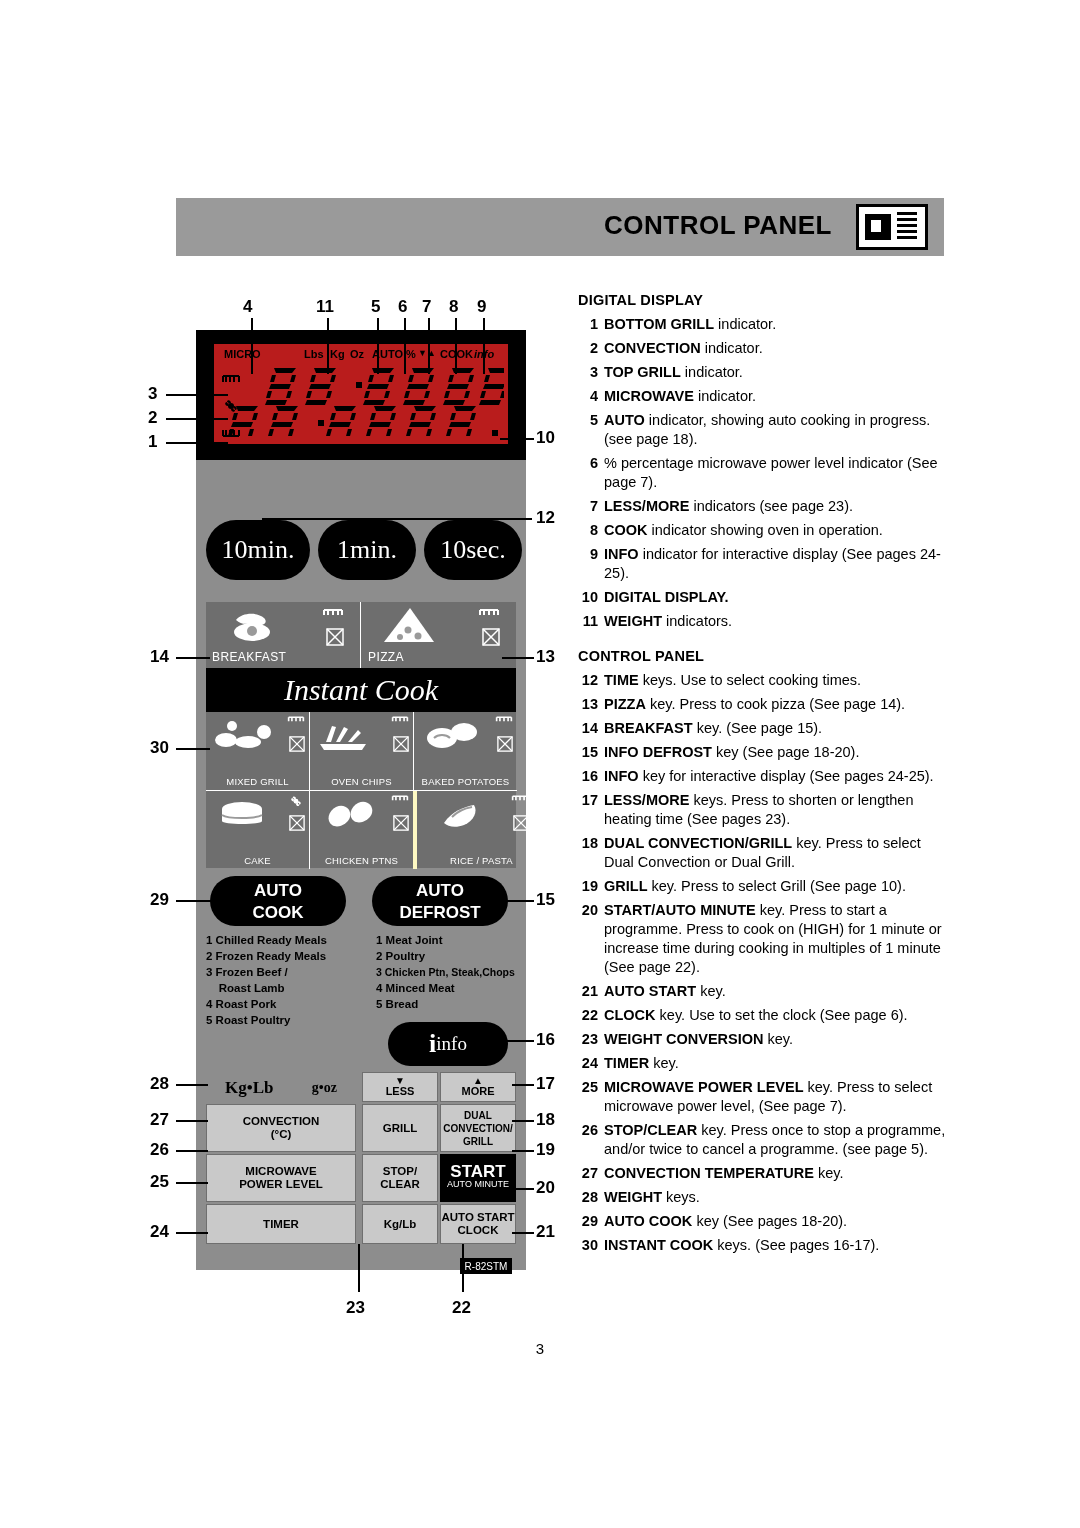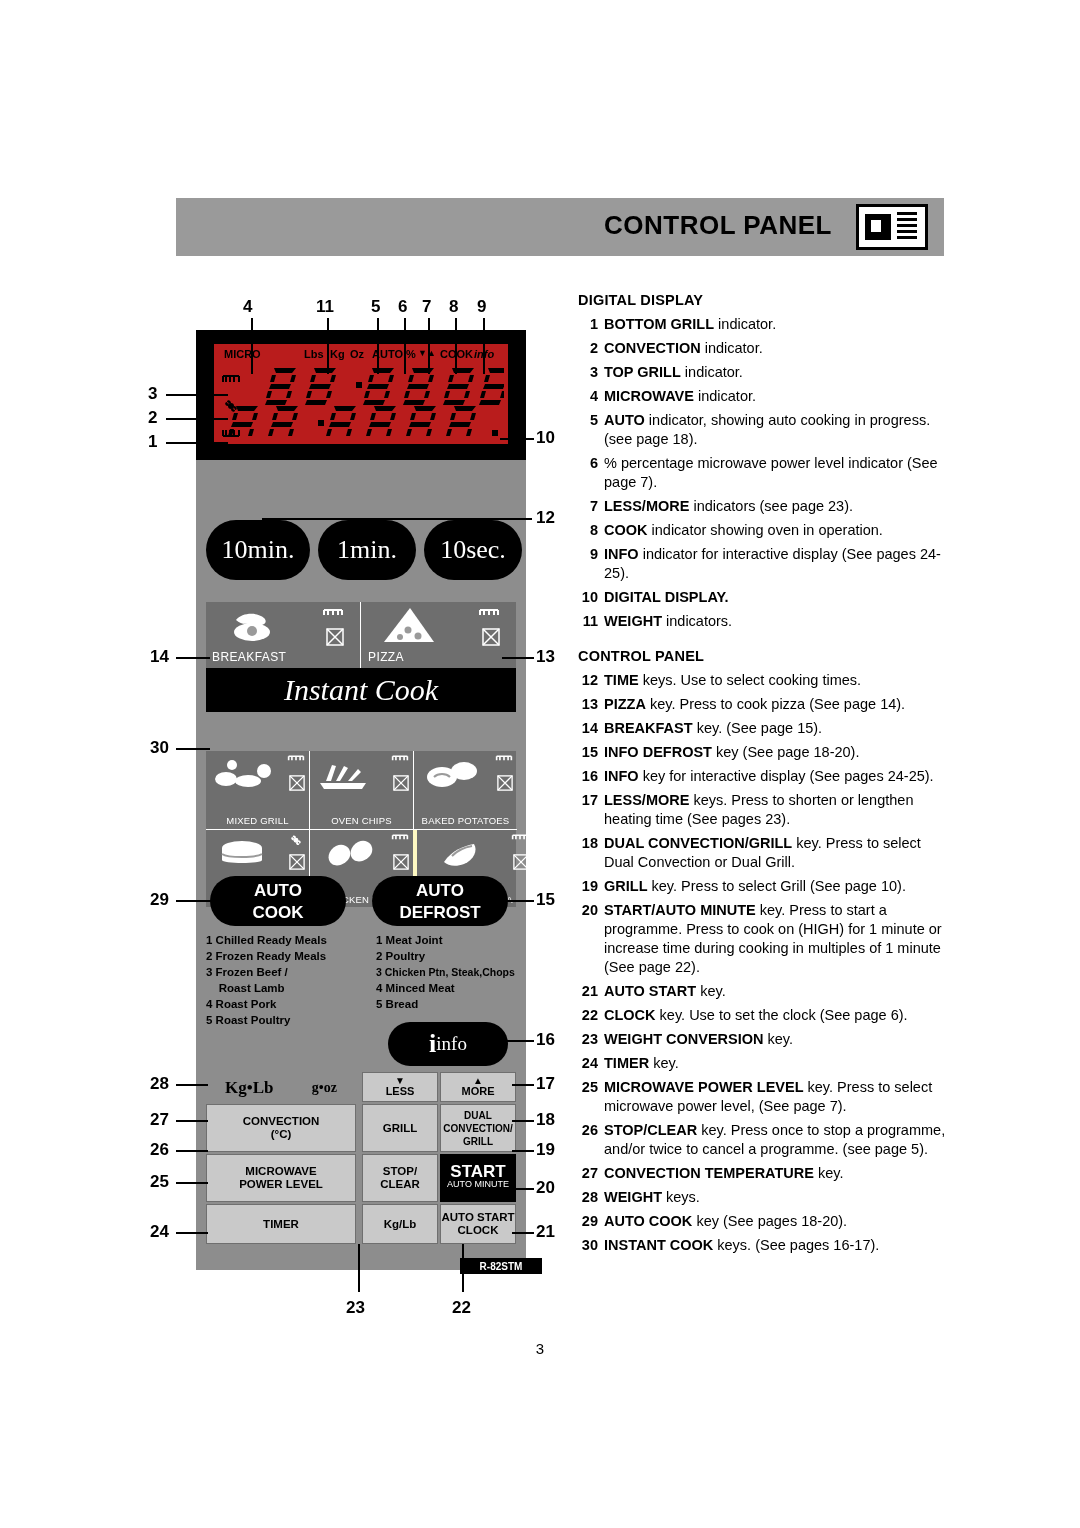--- a/index.html
+++ b/index.html
@@ -31,39 +31,39 @@
   .tkey{position:absolute;top:0;height:60px;background:#000;color:#fff;border-radius:30px;display:flex;align-items:center;justify-content:center;font-family:"Liberation Serif",serif;font-size:26px;}
   .tkey.k1{left:6px;width:104px;}
   .tkey.k2{left:118px;width:98px;}
   .tkey.k3{left:224px;width:98px;}
 
   
   .ic-top{position:absolute;left:206px;top:602px;width:310px;height:66px;background:#6e6e6e;}
   .ic-cell{position:absolute;top:0;height:66px;width:154px;color:#fff;}
   .ic-label{position:absolute;left:6px;bottom:4px;font-size:12px;letter-spacing:.4px;}
   .ic-banner{position:absolute;left:206px;top:668px;width:310px;height:44px;background:#000;color:#fff;display:flex;align-items:center;justify-content:center;font-family:"Liberation Serif",serif;font-style:italic;font-size:30px;}
-  .ic-grid{position:absolute;left:206px;top:712px;width:310px;height:156px;background:#6e6e6e;margin-top:39px;}
+  .ic-grid{position:absolute;left:206px;top:712px;width:310px;height:156px;background:#6e6e6e;}
   .gcell{position:absolute;width:103px;height:78px;color:#fff;}
   .gcap{position:absolute;left:0;bottom:3px;width:103px;text-align:center;font-size:9.5px;letter-spacing:.2px;}
 
   
   .ac{position:absolute;top:876px;height:50px;background:#000;color:#fff;border-radius:25px;text-align:center;font-size:17px;font-weight:bold;line-height:22px;padding-top:4px;box-sizing:border-box;}
   .ac1{left:210px;width:136px;}
   .ac2{left:372px;width:136px;}
   .aclist{position:absolute;top:932px;font-size:11.5px;font-weight:bold;color:#000;line-height:16px;}
   .acl1{left:206px;width:170px;}
   .acl2{left:376px;width:150px;}
 
   .infokey{position:absolute;left:388px;top:1022px;width:120px;height:44px;background:#000;color:#fff;border-radius:22px;display:flex;align-items:center;justify-content:center;}
 
   
   .kp{position:absolute;left:200px;top:1072px;width:322px;height:182px;}
   .kb{position:absolute;background:#c9c9c9;border:1px solid #6f6f6f;box-sizing:border-box;color:#000;display:flex;align-items:center;justify-content:center;text-align:center;font-size:11.5px;font-weight:bold;line-height:13px;}
   .kb.dark{background:#000;color:#fff;}
-  .model{position:absolute;left:460px;top:1258px;width:82px;height:16px;background:#000;color:#fff;font-size:10px;font-weight:bold;display:flex;align-items:center;justify-content:center;}
+  .model{position:absolute;left:460px;top:1258px;width:52px;height:16px;background:#000;color:#fff;font-size:10px;font-weight:normal;display:flex;align-items:center;justify-content:center;}
 
   
   .num{position:absolute;font-size:17px;font-weight:bold;color:#000;}
   .ln{position:absolute;background:#000;}
 
   
   .right{position:absolute;left:578px;top:292px;width:370px;}
   .r-h{font-size:14.5px;font-weight:bold;letter-spacing:.2px;margin:0 0 7px 0;}
   .r-item{position:relative;padding-left:26px;font-size:14.5px;line-height:19px;margin-bottom:5px;}
   .r-item .n{position:absolute;left:0;top:0;font-weight:bold;width:20px;text-align:right;}

